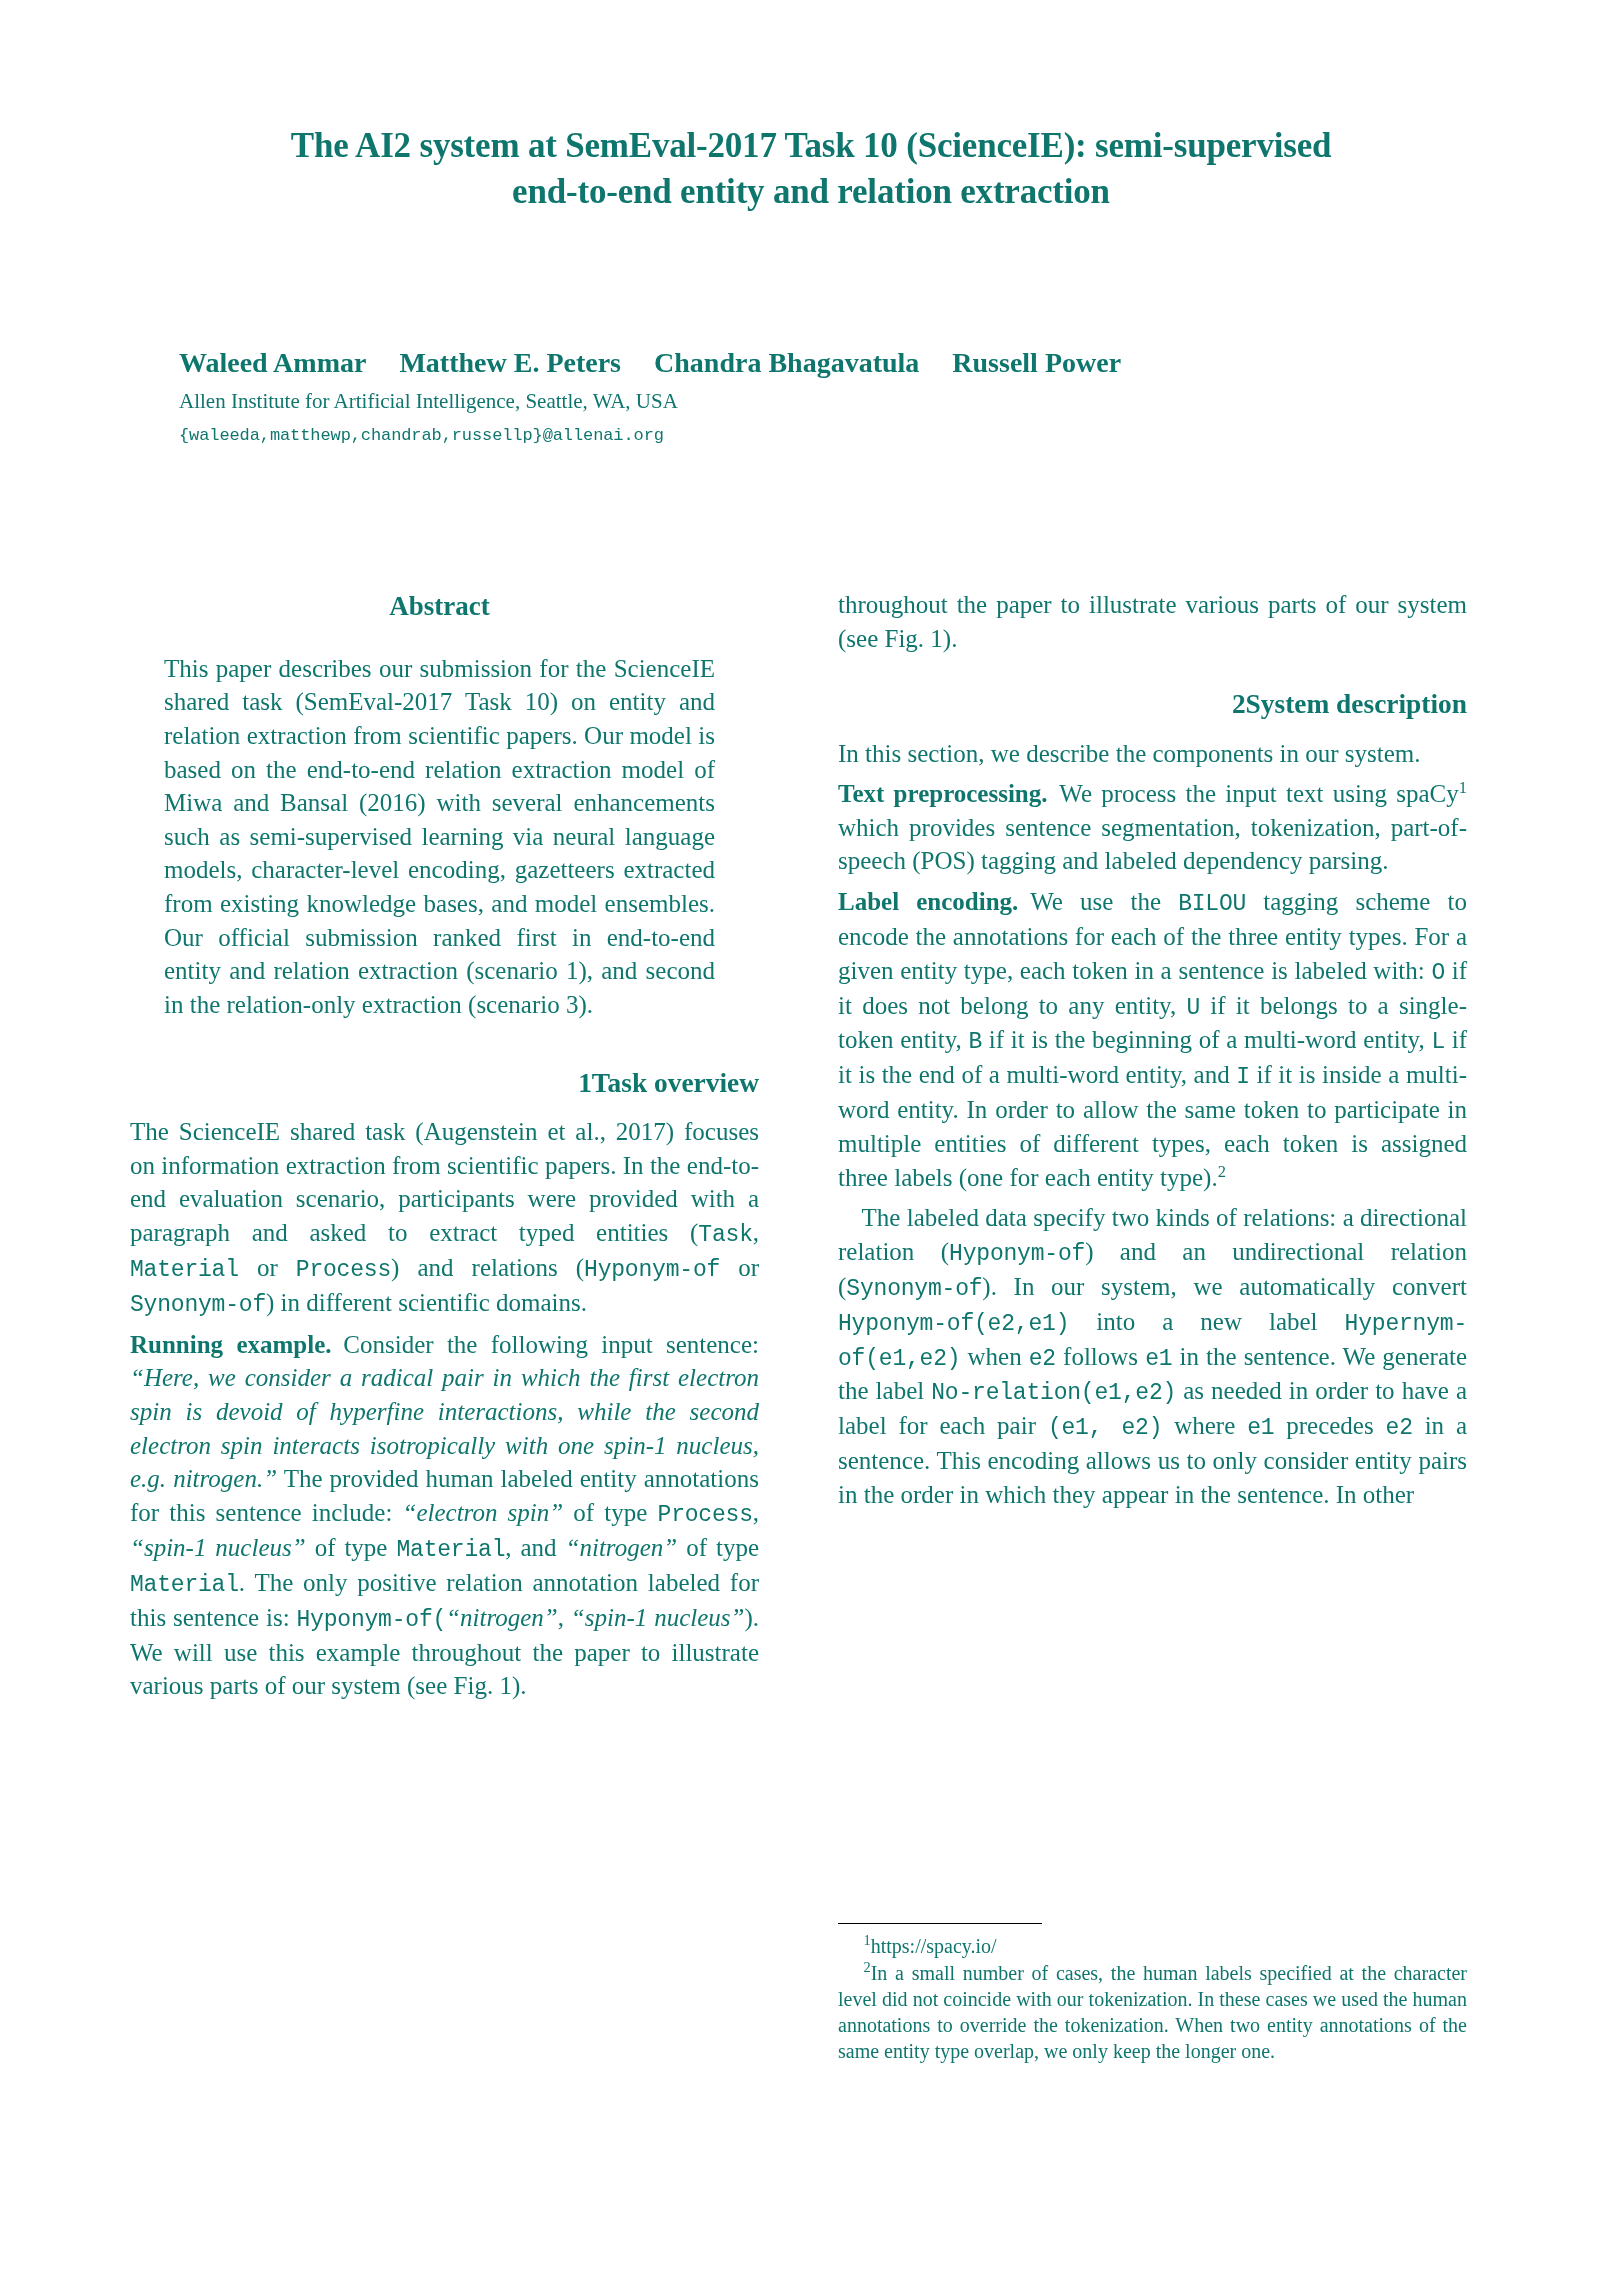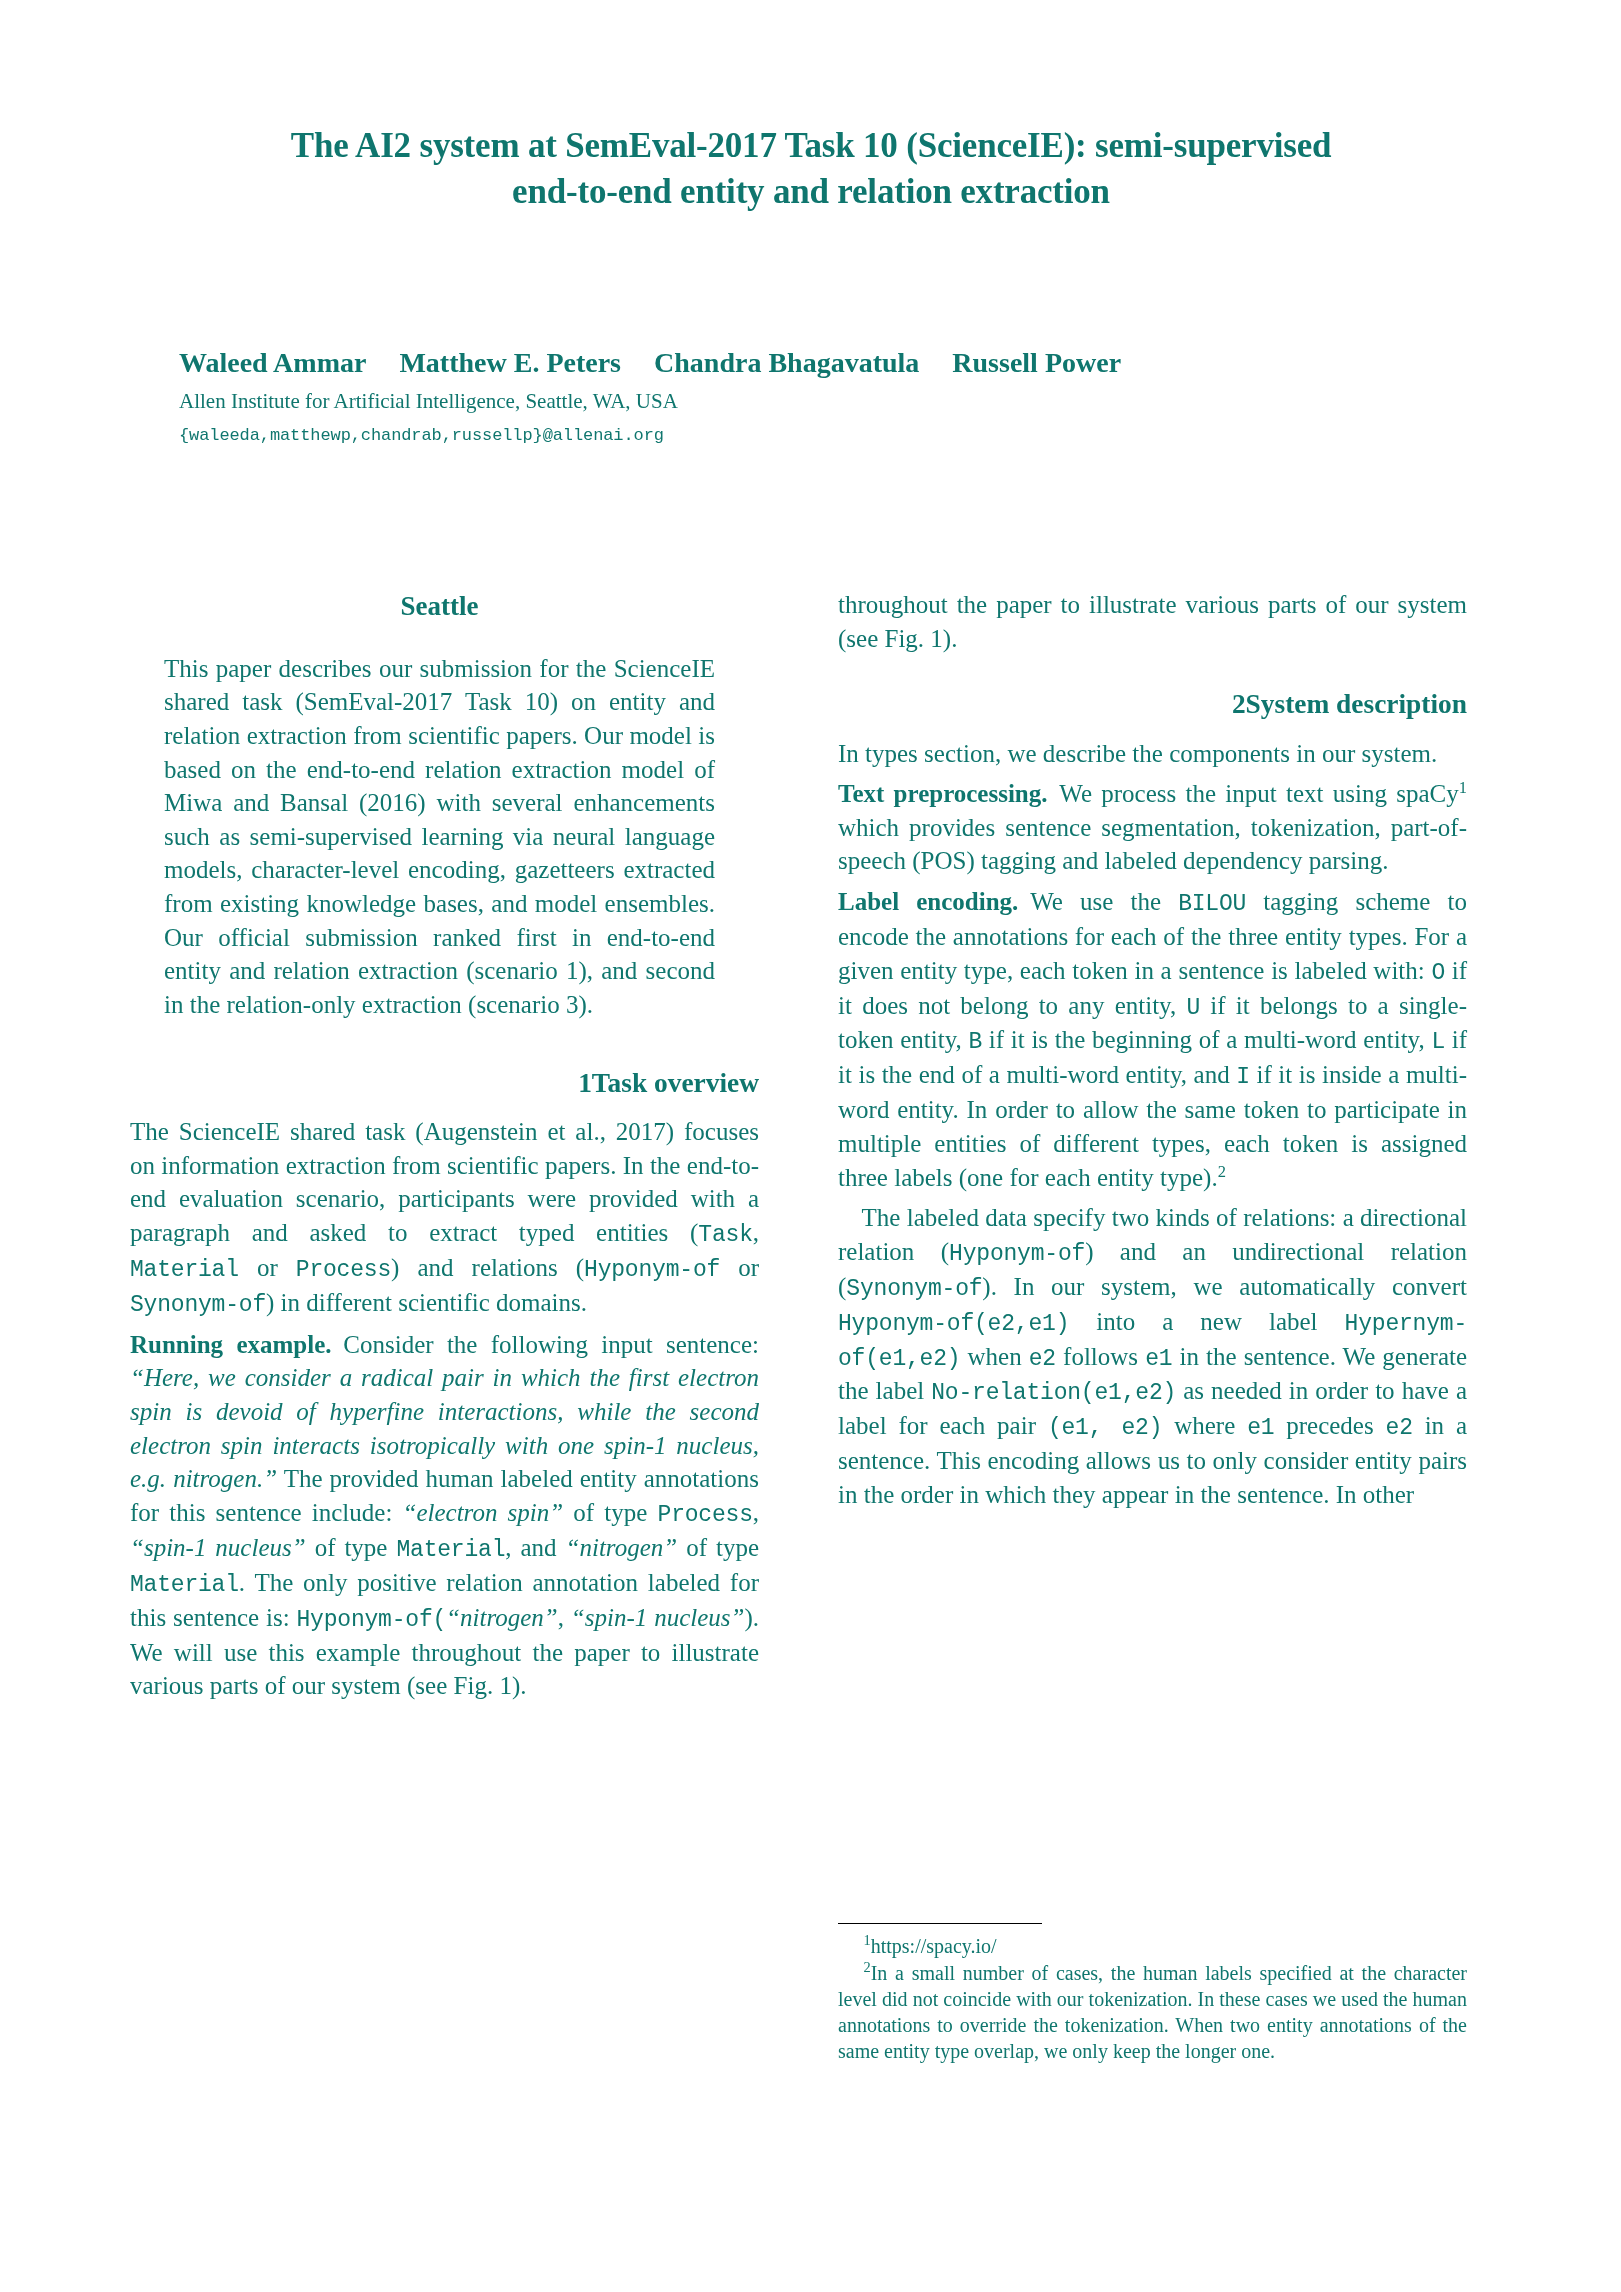--- a/index.html
+++ b/index.html
@@ -161,21 +161,21 @@
     <div class="author-line">
       <span>Waleed Ammar</span><span class="gap"></span><span>Matthew E. Peters</span><span class="gap"></span><span>Chandra Bhagavatula</span><span class="gap"></span><span>Russell Power</span>
     </div>
     <div class="affiliation-line">Allen Institute for Artificial Intelligence, Seattle, WA, USA</div>
     <div class="email-line">{waleeda,matthewp,chandrab,russellp}@allenai.org</div>
   </div>
 
   <div class="col col-left">
 
     <div class="abstract-wrap">
-      <div class="abstract-heading">Seattle</div>
+      <div class="abstract-heading">Abstract</div>
       <div class="abstract-body">This paper describes our submission for the ScienceIE shared task (SemEval-2017 Task 10) on entity and relation extraction from scientific papers. Our model is based on the end-to-end relation extraction model of Miwa and Bansal (2016) with several enhancements such as semi-supervised learning via neural language models, character-level encoding, gazetteers extracted from existing knowledge bases, and model ensembles. Our official submission ranked first in end-to-end entity and relation extraction (scenario 1), and second in the relation-only extraction (scenario 3).</div>
     </div>
 
     <h2 class="section">
       <span class="num">1</span><span>Task overview</span>
     </h2>
 
     <p class="para"><span>The ScienceIE shared task (Augenstein et al., 2017) focuses on information extraction from scientific papers. In the end-to-end evaluation scenario, participants were provided with a paragraph and asked to extract typed entities (</span><code>Task</code><span>, </span><code>Material</code><span> or </span><code>Process</code><span>) and relations (</span><code>Hyponym-of</code><span> or </span><code>Synonym-of</code><span>) in different scientific domains.</span></p>
 
     <p class="para spaced"><span class="runin">Running example.</span><span class="runin-gap"></span><span>Consider the following input sentence:</span> <em>“Here, we consider a radical pair in which the first electron spin is devoid of hyperfine interactions, while the second electron spin interacts isotropically with one spin-1 nucleus, e.g. nitrogen.”</em> <span>The provided human labeled entity annotations for this sentence include:</span> <em>“electron spin”</em><span> of type </span><code>Process</code>, <em>“spin-1 nucleus”</em><span> of type </span><code>Material</code><span>, and </span><em>“nitrogen”</em><span> of type </span><code>Material</code><span>. The only positive relation annotation labeled for this sentence is:</span> <code>Hyponym-of(</code><em>“nitrogen”</em>, <em>“spin-1 nucleus”</em><span>). We will use this example throughout the paper to illustrate various parts of our system (see Fig. 1).</span></p>
@@ -183,21 +183,21 @@
   </div>
 
   <div class="col col-right">
 
     <p class="para" style="position: absolute; top: 0px; width: 629px;"><span>throughout the paper to illustrate various parts of our system (see Fig. 1).</span></p>
 
     <h2 class="section tight-top" style="margin-top:98px">
       <span class="num">2</span><span>System description</span>
     </h2>
 
-    <p class="para">In types section, we describe the components in our system.</p>
+    <p class="para">In this section, we describe the components in our system.</p>
 
     <p class="para spaced"><span class="runin">Text preprocessing.</span><span class="runin-gap"></span><span>We process the input text using spaCy</span><sup>1</sup> <span>which provides sentence segmentation, tokenization, part-of-speech (POS) tagging and labeled dependency parsing.</span></p>
 
     <p class="para spaced"><span class="runin">Label encoding.</span><span class="runin-gap"></span><span>We use the</span> <code>BILOU</code> <span>tagging scheme to encode the annotations for each of the three entity types. For a given entity type, each token in a sentence is labeled with:</span> <code>O</code> <span>if it does not belong to any entity,</span> <code>U</code> <span>if it belongs to a single-token entity,</span> <code>B</code> <span>if it is the beginning of a multi-word entity,</span> <code>L</code> <span>if it is the end of a multi-word entity, and</span> <code>I</code> <span>if it is inside a multi-word entity. In order to allow the same token to participate in multiple entities of different types, each token is assigned three labels (one for each entity type).</span><sup>2</sup></p>
 
     <p class="para indent"><span>The labeled data specify two kinds of relations: a directional relation (</span><code>Hyponym-of</code><span>) and an undirectional relation (</span><code>Synonym-of</code><span>). In our system, we automatically convert</span> <code>Hyponym-of(e2,e1)</code> <span>into a new label</span> <code>Hypernym-of(e1,e2)</code> <span>when</span> <code>e2</code> <span>follows</span> <code>e1</code> <span>in the sentence. We generate the label</span> <code>No-relation(e1,e2)</code> <span>as needed in order to have a label for each pair</span> <code>(e1, e2)</code> <span>where</span> <code>e1</code> <span>precedes</span> <code>e2</code> <span>in a sentence. This encoding allows us to only consider entity pairs in the order in which they appear in the sentence. In other</span></p>
 
   </div>
 
   <div class="footnotes">

